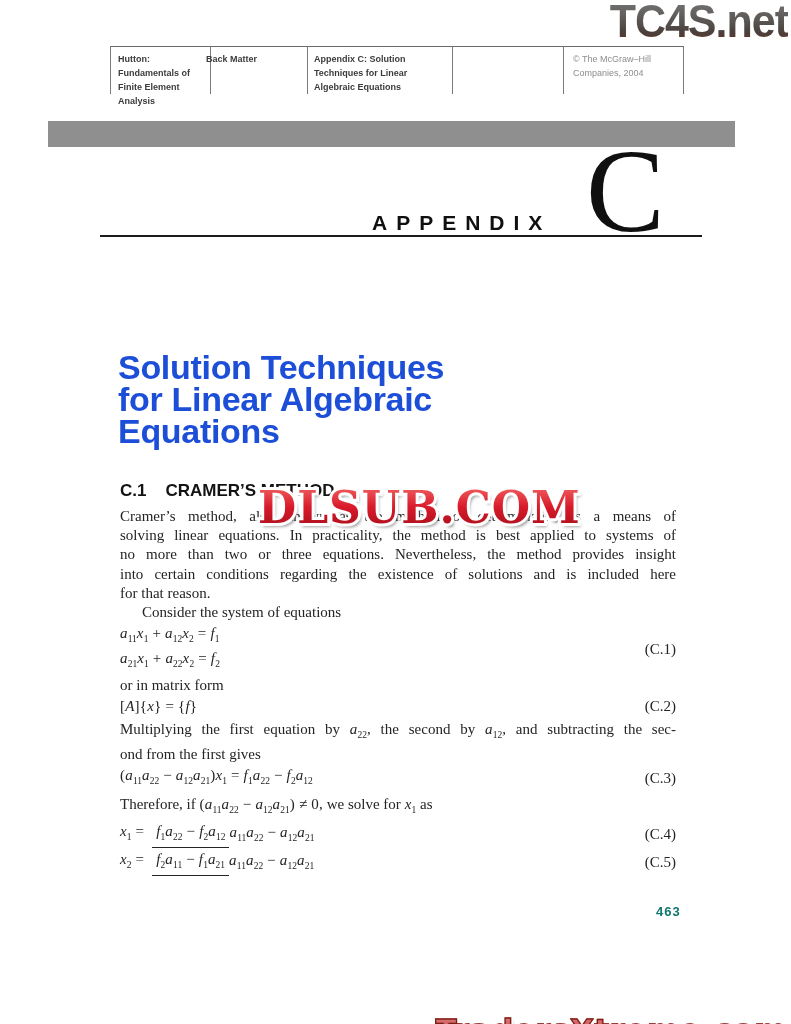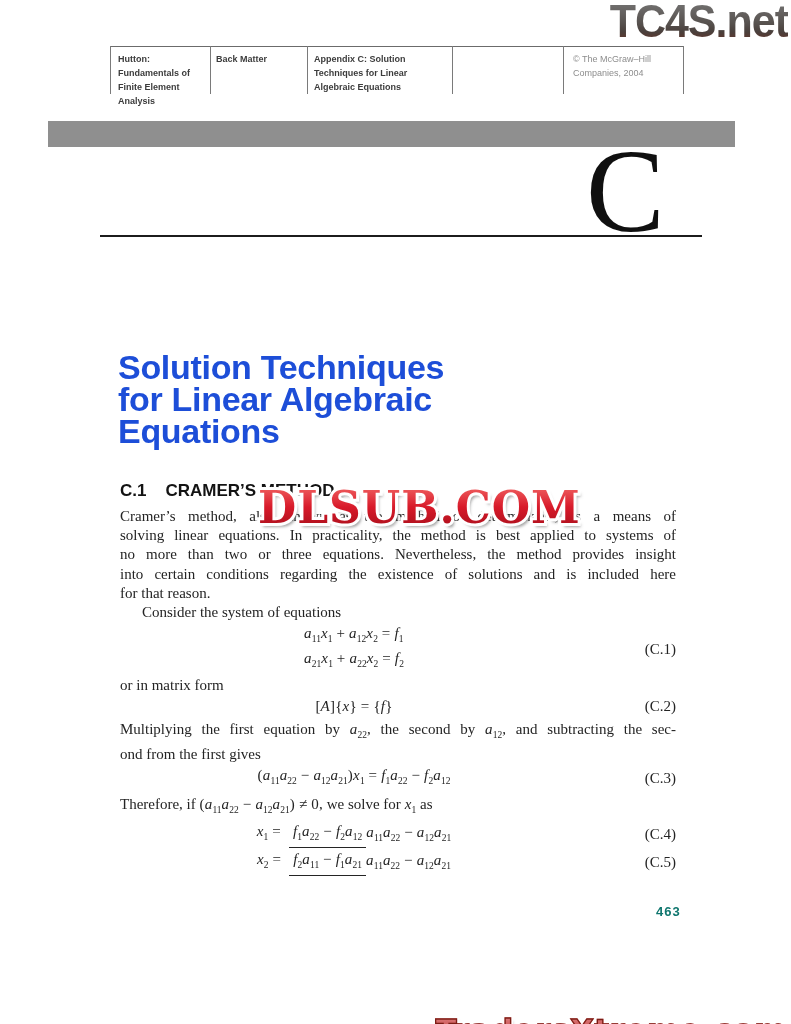--- a/index.html
+++ b/index.html
@@ -38,21 +38,21 @@
 
   
   .col{left:120px;top:507px;width:556px;font:15px/19.2px "Liberation Serif","DejaVu Serif",serif;}
   .bl{min-height:19px;}
   .just{text-align:justify;text-align-last:justify;}
   .indent{padding-left:22px;}
   .mt4{margin-top:4px;} .mt2{margin-top:2px;}
 
   
   .eq{display:flex;align-items:center;margin:2px 0;}
-  .eq-body{flex:1 1 auto;display:flex;justify-content:center;align-items:center;}
+  .eq-body{flex:1 1 auto;display:flex;align-items:center;}
   .eq-label{flex:0 0 88px;text-align:right;font:15px "Liberation Serif",serif;color:#242424;}
   .eq-lines{display:inline-block;text-align:left;line-height:19.4px;}
   .m{font-style:normal;letter-spacing:0.2px;white-space:nowrap;}
   .m i{font-style:italic;font-family:"Liberation Serif",serif;}
   .m sub{font-size:9.5px;vertical-align:-3.5px;font-style:normal;letter-spacing:0;}
   .lhs{margin-right:8px;}
   .frac{display:inline-flex;flex-direction:row;text-align:center;line-height:18.5px;}
   .frac .num{border-bottom:1px solid #242424;padding:0 4px 1px;}
   .frac .den{padding-top:1px;}
 
@@ -88,26 +88,27 @@
   <div class="abs wm-top">TC4S.net</div>
 
   <div class="abs hdr-rule"></div>
   <div class="abs hv" style="left:110px"></div>
   <div class="abs hv" style="left:210px"></div>
   <div class="abs hv" style="left:307px"></div>
   <div class="abs hv" style="left:452px"></div>
   <div class="abs hv" style="left:563px"></div>
   <div class="abs hv" style="left:683px"></div>
   <div class="abs hcell" style="left:118px;top:52px;width:88px">Hutton: Fundamentals of Finite Element Analysis</div>
-  <div class="abs hcell" style="left:216px;top:52px;width:86px">Back Matter</div>
+  <div class="abs hcell" style="left:206px;top:52px;width:86px">Back Matter</div>
   <div class="abs hcell" style="left:314px;top:52px;width:118px">Appendix C: Solution Techniques for Linear Algebraic Equations</div>
   <div class="abs hcell light" style="left:573px;top:52px;width:104px">© The McGraw–Hill Companies, 2004</div>
 
   <div class="abs graybar"></div>
   <div class="abs apx-rule"></div>
+  <div class="abs apx-word">APPENDIX</div>
   <div class="abs big-c">C</div>
 
   <div class="abs title">
     <div>Solution Techniques</div>
     <div>for Linear Algebraic</div>
     <div>Equations</div>
   </div>
 
   <div class="abs sec-head">
     <span class="num">C.1</span><span>CRAMER’S METHOD</span>

